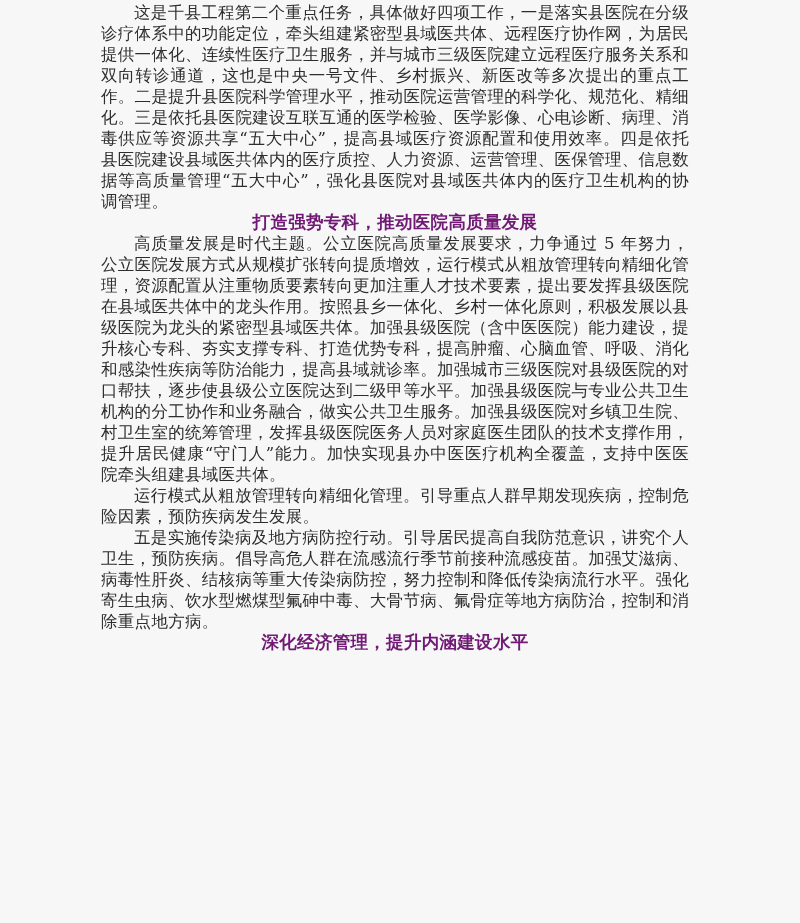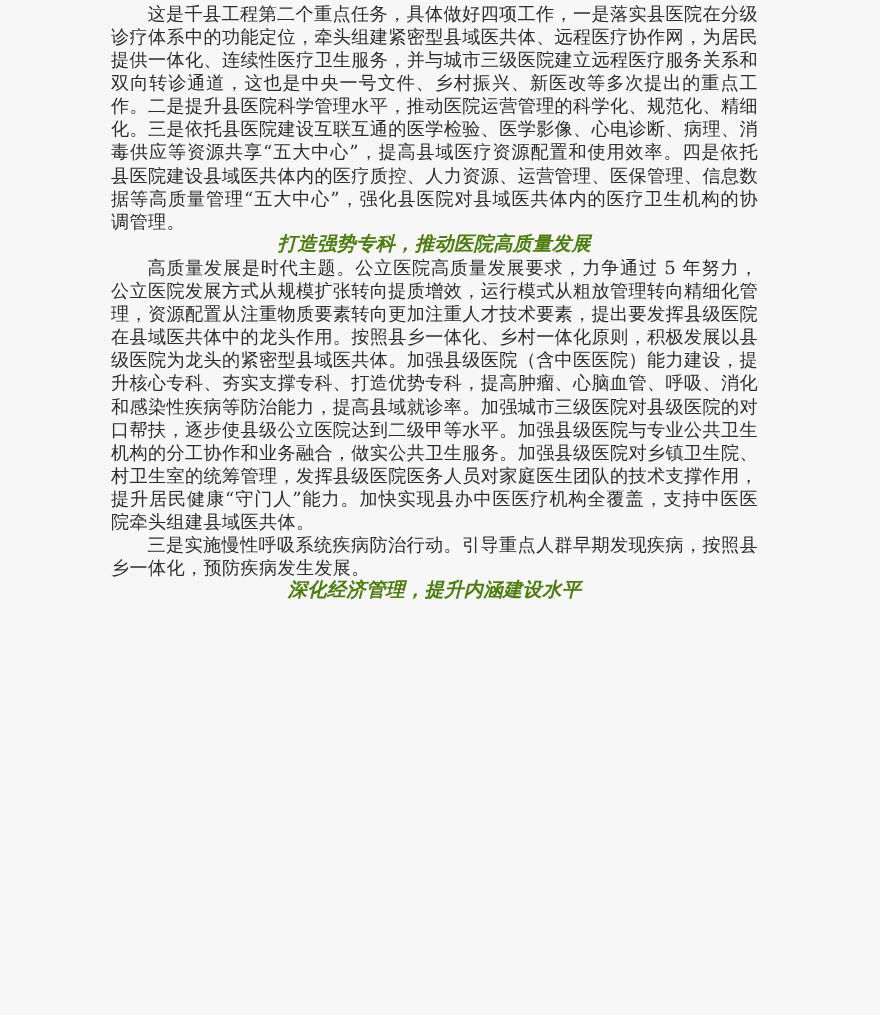--- a/index.html
+++ b/index.html
@@ -36,28 +36,28 @@
     text-indent: 2em;
     word-break: break-all;
   }
   .doc h2.heading {
     margin: 0;
     font-size: 17.5px;
     font-weight: bold;
     text-align: center;
     text-indent: 0;
     line-height: 21px;
-    color: #4d7c0f;
-    font-style: italic;
+    color: #701a75;
   }
 </style>
 </head>
 <body style="background: rgb(247, 247, 247);">
 
 <main class="page">
   <article class="doc" style="color: rgb(45, 45, 45);">
       <p class="paragraph">这是千县工程第二个重点任务，具体做好四项工作，一是落实县医院在分级诊疗体系中的功能定位，牵头组建紧密型县域医共体、远程医疗协作网，为居民提供一体化、连续性医疗卫生服务，并与城市三级医院建立远程医疗服务关系和双向转诊通道，这也是中央一号文件、乡村振兴、新医改等多次提出的重点工作。二是提升县医院科学管理水平，推动医院运营管理的科学化、规范化、精细化。三是依托县医院建设互联互通的医学检验、医学影像、心电诊断、病理、消毒供应等资源共享“五大中心”，提高县域医疗资源配置和使用效率。四是依托县医院建设县域医共体内的医疗质控、人力资源、运营管理、医保管理、信息数据等高质量管理“五大中心”，强化县医院对县域医共体内的医疗卫生机构的协调管理。</p>
       <h2 class="heading">打造强势专科，推动医院高质量发展</h2>
       <p class="paragraph">高质量发展是时代主题。公立医院高质量发展要求，力争通过 5 年努力，公立医院发展方式从规模扩张转向提质增效，运行模式从粗放管理转向精细化管理，资源配置从注重物质要素转向更加注重人才技术要素，提出要发挥县级医院在县域医共体中的龙头作用。按照县乡一体化、乡村一体化原则，积极发展以县级医院为龙头的紧密型县域医共体。加强县级医院（含中医医院）能力建设，提升核心专科、夯实支撑专科、打造优势专科，提高肿瘤、心脑血管、呼吸、消化和感染性疾病等防治能力，提高县域就诊率。加强城市三级医院对县级医院的对口帮扶，逐步使县级公立医院达到二级甲等水平。加强县级医院与专业公共卫生机构的分工协作和业务融合，做实公共卫生服务。加强县级医院对乡镇卫生院、村卫生室的统筹管理，发挥县级医院医务人员对家庭医生团队的技术支撑作用，提升居民健康“守门人”能力。加快实现县办中医医疗机构全覆盖，支持中医医院牵头组建县域医共体。</p>
-      <p class="paragraph">三是实施慢性呼吸系统疾病防治行动。引导重点人群早期发现疾病，按照县乡一体化，预防疾病发生发展。</p>
+      <p class="paragraph">运行模式从粗放管理转向精细化管理。引导重点人群早期发现疾病，控制危险因素，预防疾病发生发展。</p>
+      <p class="paragraph">五是实施传染病及地方病防控行动。引导居民提高自我防范意识，讲究个人卫生，预防疾病。倡导高危人群在流感流行季节前接种流感疫苗。加强艾滋病、病毒性肝炎、结核病等重大传染病防控，努力控制和降低传染病流行水平。强化寄生虫病、饮水型燃煤型氟砷中毒、大骨节病、氟骨症等地方病防治，控制和消除重点地方病。</p>
       <h2 class="heading">深化经济管理，提升内涵建设水平</h2>
     </article>
 </main>
 
 </body></html>

